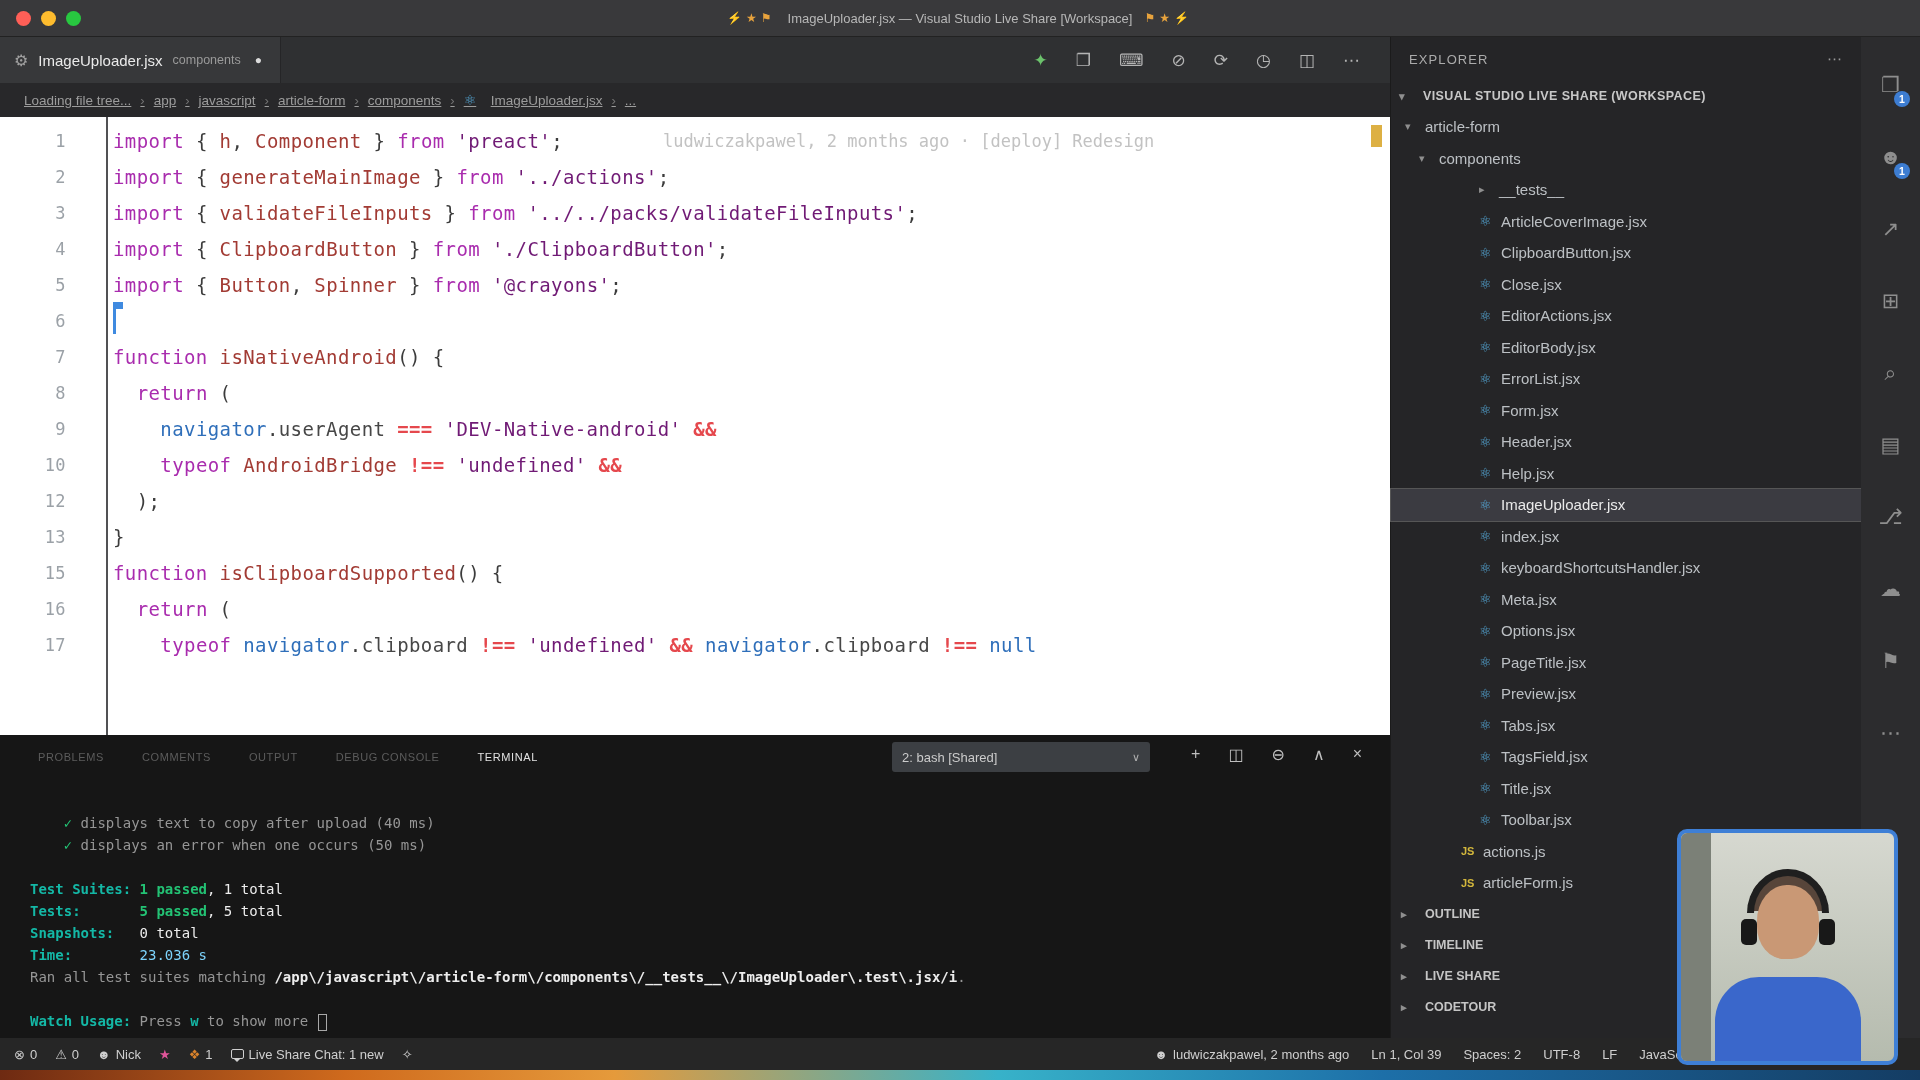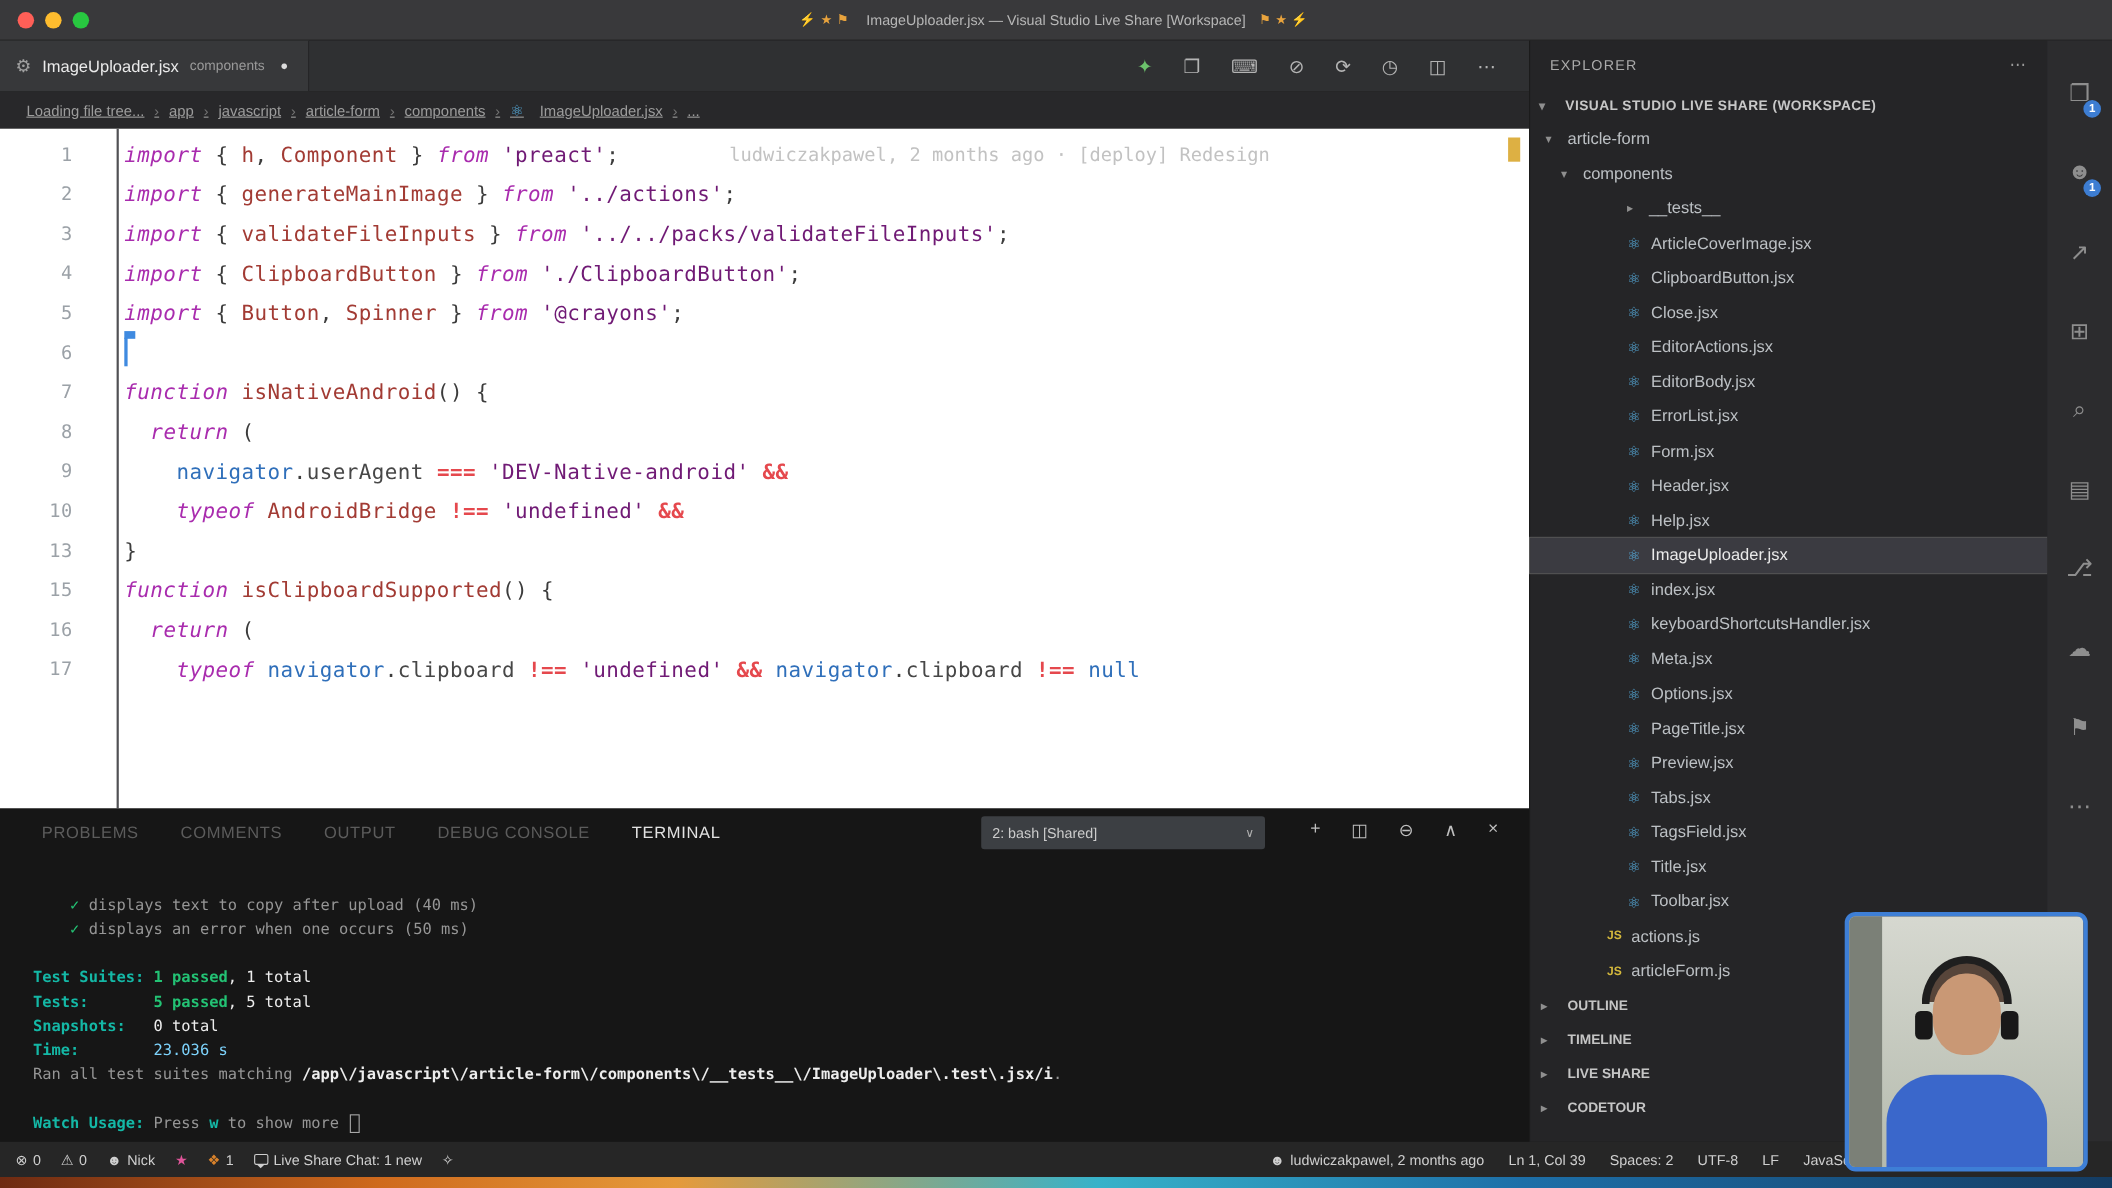--- a/index.html
+++ b/index.html
@@ -33,36 +33,36 @@
   .crumb-sep { color:#737373; font-size:13px; }
 
   
   .editor { position:absolute; left:0; top:117px; width:1390px; height:618px; background:#ffffff; overflow:hidden; }
   .gutter-guide { position:absolute; left:106px; top:0; width:2px; height:100%; background:#333336; opacity:.85; }
   .code-lines { padding-top:6px; }
   .code-line { display:flex; height:36px; line-height:36px; font-family:"DejaVu Sans Mono", monospace;
     font-size:19px; letter-spacing:.4px; white-space:pre; }
   .line-num { flex:none; width:80px; text-align:right; padding-right:14px; color:#9ba1a7; font-size:17px; }
   .line-text { flex:none; margin-left:33px; }
-  .tk-kw { color:#a92cae; font-style:italic; }
+  .tk-kw { color:#a92cae; }
   .tk-id { color:#a23b34; }
   .tk-pr { color:#474747; }
   .tk-gl { color:#2f6fba; }
   .tk-st { color:#701a75; }
   .tk-op { color:#e5484d; font-weight:bold; }
   .tk-pn { color:#3c3c3c; }
   .blame { color:#c2c2c2; font-size:17px; margin-left:100px; letter-spacing:0; }
   .ruler-mark { position:absolute; right:8px; top:8px; width:11px; height:22px; background:#ddb043; }
   .remote-cursor { display:inline-block; position:relative; width:3px; height:26px; background:#3f8ae0; vertical-align:middle; margin-top:-4px; }
   .remote-cursor::before { content:""; position:absolute; left:0; top:-6px; width:10px; height:7px; background:#3f8ae0; }
 
   
   .panel { position:absolute; left:0; top:735px; width:1390px; height:303px; background:#161616; }
   .panel-tabs { height:44px; display:flex; align-items:center; padding-left:38px; gap:38px; }
-  .panel-tab { font-size:15px; letter-spacing:.6px; color:#5c5c5c; }
+  .panel-tab { font-size:11px; letter-spacing:.6px; color:#5c5c5c; }
   .panel-tab.active { color:#e2e2e2; }
   .shell-select { position:absolute; left:892px; top:7px; width:258px; height:30px; background:#3c3f43; border-radius:3px;
     color:#cccccc; font-size:13px; display:flex; align-items:center; justify-content:space-between; padding:0 10px; }
   .chev-d { color:#b0b0b0; font-size:11px; }
   .panel-actions { position:absolute; right:28px; top:10px; display:flex; gap:28px; }
   .pa-icon { color:#bfbfbf; font-size:16px; }
   .terminal { position:absolute; left:30px; top:77px; font-family:"DejaVu Sans Mono", monospace; font-size:14px;
     line-height:22px; white-space:pre; }
   .term-line { min-height:22px; }
   .t-dim { color:#969696; }
@@ -201,20 +201,21 @@
         <div class="code-line"><span class="line-num">1</span><span class="line-text"><span class="tk-kw">import</span><span class="tk-pn"> { </span><span class="tk-id">h</span><span class="tk-pn">, </span><span class="tk-id">Component</span><span class="tk-pn"> } </span><span class="tk-kw">from</span><span class="tk-pn"> </span><span class="tk-st">'preact'</span><span class="tk-pn">;</span></span><span class="blame">ludwiczakpawel, 2 months ago · [deploy] Redesign</span></div>
         <div class="code-line"><span class="line-num">2</span><span class="line-text"><span class="tk-kw">import</span><span class="tk-pn"> { </span><span class="tk-id">generateMainImage</span><span class="tk-pn"> } </span><span class="tk-kw">from</span><span class="tk-pn"> </span><span class="tk-st">'../actions'</span><span class="tk-pn">;</span></span></div>
         <div class="code-line"><span class="line-num">3</span><span class="line-text"><span class="tk-kw">import</span><span class="tk-pn"> { </span><span class="tk-id">validateFileInputs</span><span class="tk-pn"> } </span><span class="tk-kw">from</span><span class="tk-pn"> </span><span class="tk-st">'../../packs/validateFileInputs'</span><span class="tk-pn">;</span></span></div>
         <div class="code-line"><span class="line-num">4</span><span class="line-text"><span class="tk-kw">import</span><span class="tk-pn"> { </span><span class="tk-id">ClipboardButton</span><span class="tk-pn"> } </span><span class="tk-kw">from</span><span class="tk-pn"> </span><span class="tk-st">'./ClipboardButton'</span><span class="tk-pn">;</span></span></div>
         <div class="code-line"><span class="line-num">5</span><span class="line-text"><span class="tk-kw">import</span><span class="tk-pn"> { </span><span class="tk-id">Button</span><span class="tk-pn">, </span><span class="tk-id">Spinner</span><span class="tk-pn"> } </span><span class="tk-kw">from</span><span class="tk-pn"> </span><span class="tk-st">'@crayons'</span><span class="tk-pn">;</span></span></div>
         <div class="code-line"><span class="line-num">6</span><span class="line-text"><span class="remote-cursor"></span></span></div>
         <div class="code-line"><span class="line-num">7</span><span class="line-text"><span class="tk-kw">function</span><span class="tk-pn"> </span><span class="tk-id">isNativeAndroid</span><span class="tk-pn">() {</span></span></div>
         <div class="code-line"><span class="line-num">8</span><span class="line-text"><span class="tk-pn">  </span><span class="tk-kw">return</span><span class="tk-pn"> (</span></span></div>
         <div class="code-line"><span class="line-num">9</span><span class="line-text"><span class="tk-pn">    </span><span class="tk-gl">navigator</span><span class="tk-pn">.</span><span class="tk-pr">userAgent</span><span class="tk-pn"> </span><span class="tk-op">===</span><span class="tk-pn"> </span><span class="tk-st">'DEV-Native-android'</span><span class="tk-pn"> </span><span class="tk-op">&amp;&amp;</span></span></div>
         <div class="code-line"><span class="line-num">10</span><span class="line-text"><span class="tk-pn">    </span><span class="tk-kw">typeof</span><span class="tk-pn"> </span><span class="tk-id">AndroidBridge</span><span class="tk-pn"> </span><span class="tk-op">!==</span><span class="tk-pn"> </span><span class="tk-st">'undefined'</span><span class="tk-pn"> </span><span class="tk-op">&amp;&amp;</span></span></div>
+        <div class="code-line"><span class="line-num">12</span><span class="line-text"><span class="tk-pn">  );</span></span></div>
         <div class="code-line"><span class="line-num">13</span><span class="line-text"><span class="tk-pn">}</span></span></div>
         <div class="code-line"><span class="line-num">15</span><span class="line-text"><span class="tk-kw">function</span><span class="tk-pn"> </span><span class="tk-id">isClipboardSupported</span><span class="tk-pn">() {</span></span></div>
         <div class="code-line"><span class="line-num">16</span><span class="line-text"><span class="tk-pn">  </span><span class="tk-kw">return</span><span class="tk-pn"> (</span></span></div>
         <div class="code-line"><span class="line-num">17</span><span class="line-text"><span class="tk-pn">    </span><span class="tk-kw">typeof</span><span class="tk-pn"> </span><span class="tk-gl">navigator</span><span class="tk-pn">.</span><span class="tk-pr">clipboard</span><span class="tk-pn"> </span><span class="tk-op">!==</span><span class="tk-pn"> </span><span class="tk-st">'undefined'</span><span class="tk-pn"> </span><span class="tk-op">&amp;&amp;</span><span class="tk-pn"> </span><span class="tk-gl">navigator</span><span class="tk-pn">.</span><span class="tk-pr">clipboard</span><span class="tk-pn"> </span><span class="tk-op">!==</span><span class="tk-pn"> </span><span class="tk-gl">null</span></span></div>
       </div>
     <div class="ruler-mark"></div>
   </div>
 
   <div class="panel">
     <div class="panel-tabs">

